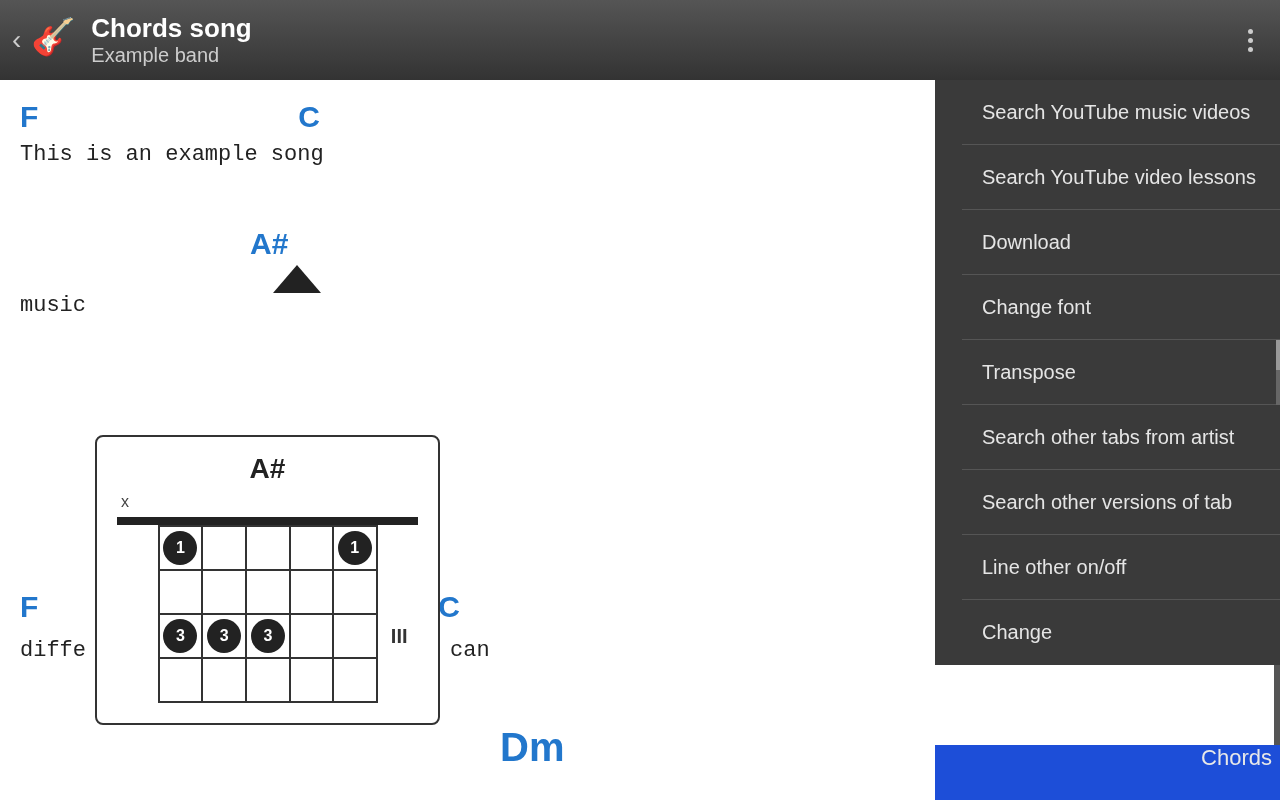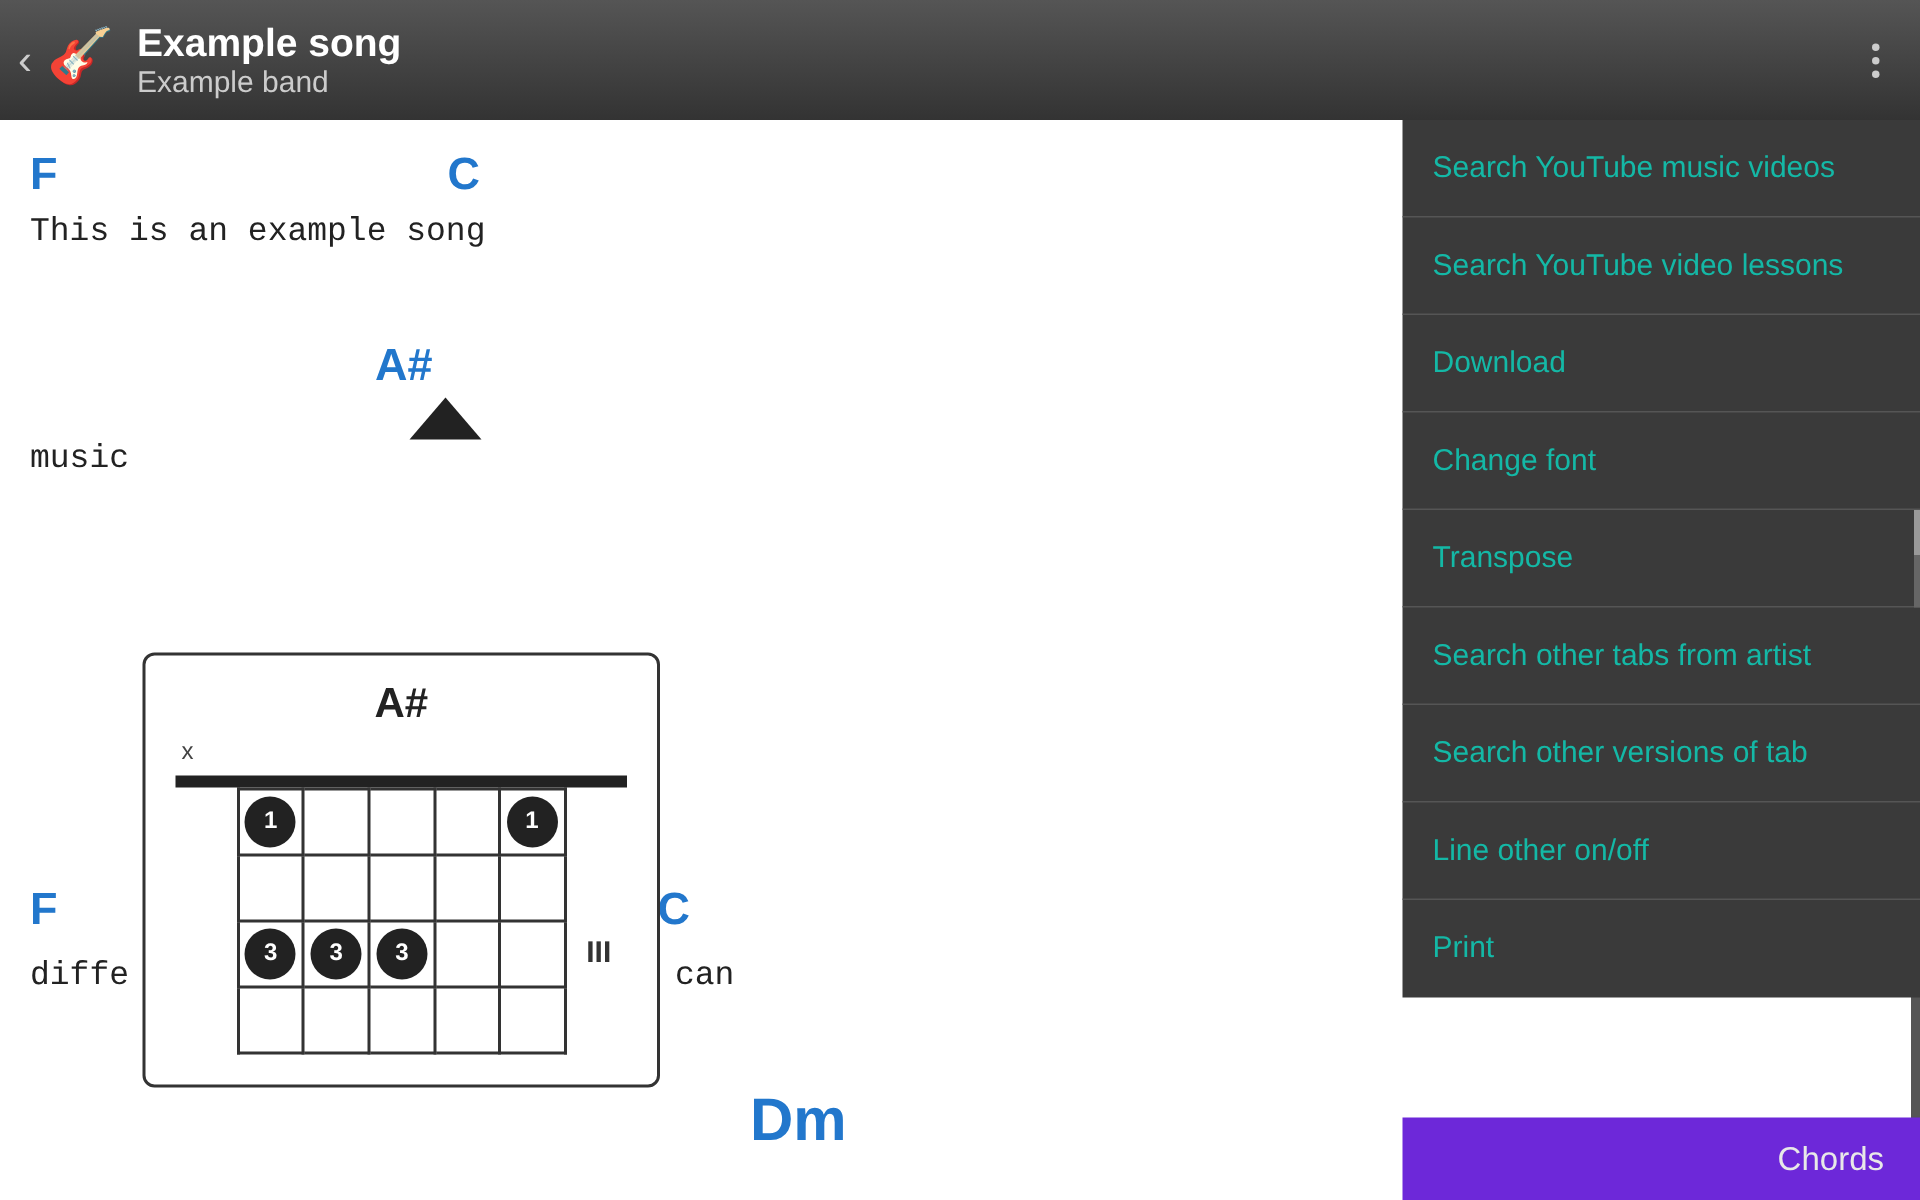--- a/index.html
+++ b/index.html
@@ -202,22 +202,23 @@
       background: #3a3a3a;
       z-index: 100;
     }
     .menu-item {
       display: flex;
       align-items: center;
       padding: 0 20px;
       height: 65px;
       border-bottom: 1px solid #555;
       cursor: pointer;
-      color: #14b8a6;
+      color: #e5e5e5;
       font-size: 20px;
+      margin-left: 27px;
     }
     .menu-item:last-child {
       border-bottom: none;
     }
 
     
     .menu-scrollbar {
       position: absolute;
       right: 0;
       top: 80px;
@@ -233,25 +234,24 @@
       margin-top: 200px;
     }
 
     
     #chords-btn {
       position: absolute;
       bottom: 0;
       right: 0;
       width: 345px;
       height: 55px;
-      background: #6d28d9;
-      display: flex;
-      align-items: center;
+      background: #1d4ed8;
+      display: flex;
       justify-content: flex-end;
-      padding-right: 24px;
+      padding-right: 8px;
       cursor: pointer;
       z-index: 100;
     }
     #chords-btn span {
       color: #e8e8e8;
       font-size: 22px;
     }
 
     
     .menu-item-transpose {
@@ -271,21 +271,21 @@
       background: #999;
     }
   </style>
 </head>
 <body>
 
 <div id="header">
   <span id="back-btn">‹</span>
   <span id="guitar-icon">🎸</span>
   <div id="title-block">
-    <div id="song-title">Example song</div>
+    <div id="song-title">Chords song</div>
     <div id="band-name">Example band</div>
   </div>
   <div id="menu-dots">
     <div class="dot"></div>
     <div class="dot"></div>
     <div class="dot"></div>
   </div>
 </div>
 
 <div id="main-content">
@@ -392,21 +392,21 @@
   <div class="menu-item">
     <span>Search other tabs from artist</span>
   </div>
   <div class="menu-item">
     <span>Search other versions of tab</span>
   </div>
   <div class="menu-item">
     <span>Line other on/off</span>
   </div>
   <div class="menu-item">
-    <span>Print</span>
+    <span>Change</span>
   </div>
 </div>
 
 <div id="chords-btn">
   <span>Chords</span>
 </div>
 
 <div class="menu-scrollbar">
   <div class="menu-scrollbar-thumb"></div>
 </div>

